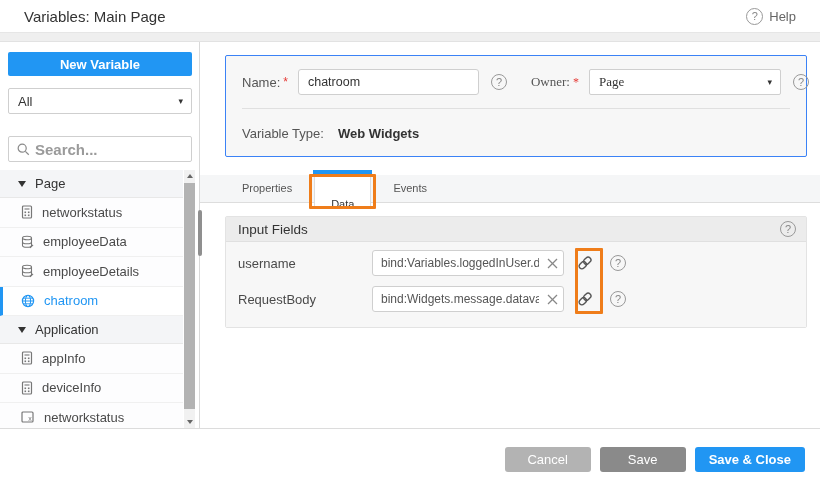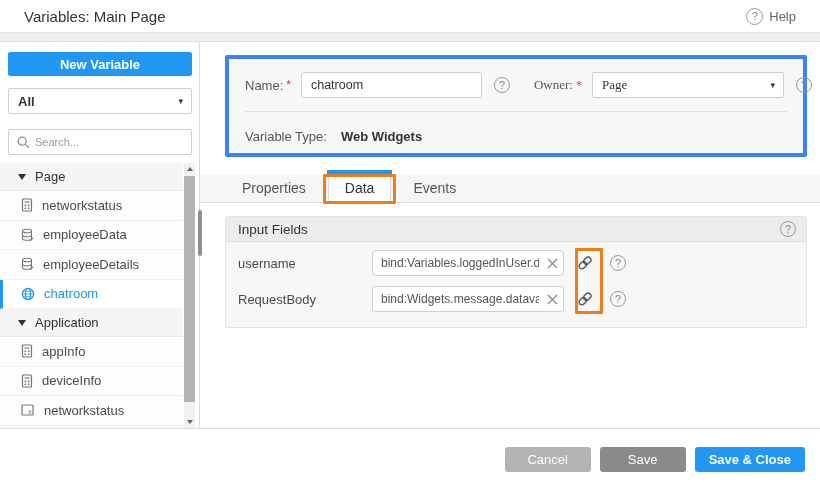--- a/index.html
+++ b/index.html
@@ -26,24 +26,24 @@
   
   .side-controls { padding:10px 8px 0 8px; }
   .btn-new { display:block; width:184px; height:24px; background:#2196f3; color:#fff; border:none;
              font-size:13px; font-weight:bold; border-radius:2px; margin-bottom:12px; cursor:pointer;
              font-family:inherit; }
   .select { position:relative; width:184px; height:26px; border:1px solid #cfcfcf; border-radius:2px;
             background:#fff; display:flex; align-items:center; padding:0 22px 0 9px; font-size:13px; color:#333;
             cursor:pointer; }
   .select .arrow { position:absolute; right:8px; top:50%; transform:translateY(-50%); font-size:9px; color:#333; }
   .select .arrow::before { content:"\25BE"; }
-  .side-controls .select { margin-bottom:15px;font-weight:bold; }
+  .side-controls .select { margin-bottom:22px; }
   .searchbox { position:relative; width:184px; height:26px; border:1px solid #cfcfcf; border-radius:2px; background:#fff; }
   .searchbox input { width:100%; height:100%; border:none; outline:none; background:transparent;
-                     padding:0 8px 0 26px; font-size:11px; color:#333; font-family:inherit; }
+                     padding:0 8px 0 26px; font-size:15px; color:#333; font-family:inherit;font-weight:bold; }
   .searchbox input::placeholder { color:#9a9a9a; }
   .search-ic { position:absolute; left:7px; top:5px; color:#8a8a8a; }
 
   
   .varlist { position:relative; margin-top:8px; flex:1; overflow:hidden; }
   .rows { margin-right:16px; }
   .grp { height:28px; display:flex; align-items:center; gap:9px; padding-left:18px; background:#f4f5f7;
          border-bottom:1px solid #e8e8e8; font-size:13px; color:#333; cursor:pointer; }
   .caret { width:0; height:0; border-left:4.5px solid transparent; border-right:4.5px solid transparent;
            border-top:6px solid #333; flex:none; }
@@ -56,41 +56,41 @@
   
   .sbar { position:absolute; top:0; right:4px; width:11px; height:100%; background:#f1f1f1; }
   .sbar .up,.sbar .dn { position:absolute; left:0; width:11px; height:12px; display:flex; align-items:center; justify-content:center; }
   .sbar .up { top:0; } .sbar .dn { bottom:0; }
   .tri-up { width:0;height:0;border-left:3.5px solid transparent;border-right:3.5px solid transparent;border-bottom:4px solid #666; }
   .tri-dn { width:0;height:0;border-left:3.5px solid transparent;border-right:3.5px solid transparent;border-top:4px solid #666; }
   .sbar .thumb { position:absolute; left:0; top:13px; width:11px; height:226px; background:#b3b3b3; }
   .page-scroll-thumb { position:absolute; left:198px; top:210px; width:4px; height:46px; background:#8f8f8f; border-radius:2px; z-index:5; }
 
   
-  .form-panel { margin:13px 13px 0 25px; background:#f7f7f7; border:4px solid #3b82f6; border-radius:2px;
+  .form-panel { margin:13px 13px 0 25px; background:#f7f7f7; border:1px solid #3b82f6; border-radius:2px;
                 padding:13px 16px 12px 16px; height:102px; }
   .form-row { display:flex; align-items:center; }
   .lbl { font-size:13px; color:#555; }
   .req { color:#e53935; margin:0 0 0 3px; font-size:12px; }
   .txt-input { height:26px; border:1px solid #cfcfcf; border-radius:3px; background:#fff; font-size:12.5px;
                color:#333; padding:0 9px; font-family:inherit; outline:none; }
   .name-input { width:188px; margin-left:10px; }
   .form-row .qmark { margin-left:12px; }
   .owner-group { margin-left:24px; display:flex; align-items:center;font-family:Liberation Serif, serif; }
   .owner-select { width:192px; margin-left:10px; }
   .form-divider { border:none; border-top:1px solid #e0e0e0; margin:13px 0 0 0; }
   .vtype-row { margin-top:17px; display:flex; align-items:center; font-size:13px; }
   .vtype-val { margin-left:14px; color:#333; font-weight:bold; }
 
   
   .tabbar { margin-top:18px; height:28px; background:#f5f6f7; border-bottom:1px solid #ddd;
             display:flex; align-items:stretch; padding-left:30px; position:relative; }
-  .tab { padding:0 12px; line-height:26px; font-size:14px; color:#555; cursor:pointer; }
+  .tab { padding:0 12px; line-height:26px; font-size:11px; color:#555; cursor:pointer; }
   .tab.active { position:relative; background:#fff; border-left:1px solid #ddd; border-right:1px solid #ddd;
-                color:#333; margin:0 10px; padding:0 16px; }
+                color:#333; margin:0 10px; padding:16px 16px; }
   .tab.active .bluebar { position:absolute; left:-2px; right:-2px; top:-5px; height:5px; background:#2196f3; }
   .tab.active .tab-outline { position:absolute; left:-6px; right:-6px; top:-1px; bottom:-2px;
                              border:3px solid #ef7d1a; border-radius:1px; pointer-events:none; }
 
   
   .section { margin:13px 13px 0 25px; border:1px solid #e3e3e3; border-radius:2px; }
   .section-header { height:25px; background:#ececec; display:flex; align-items:center; justify-content:space-between;
                     padding:0 10px 0 12px; border-bottom:1px solid #e0e0e0; }
   .section-title { font-size:13.5px; color:#333; }
   .section-body { position:relative; background:#f7f7f7; padding:3px 12px 10px 12px; }

